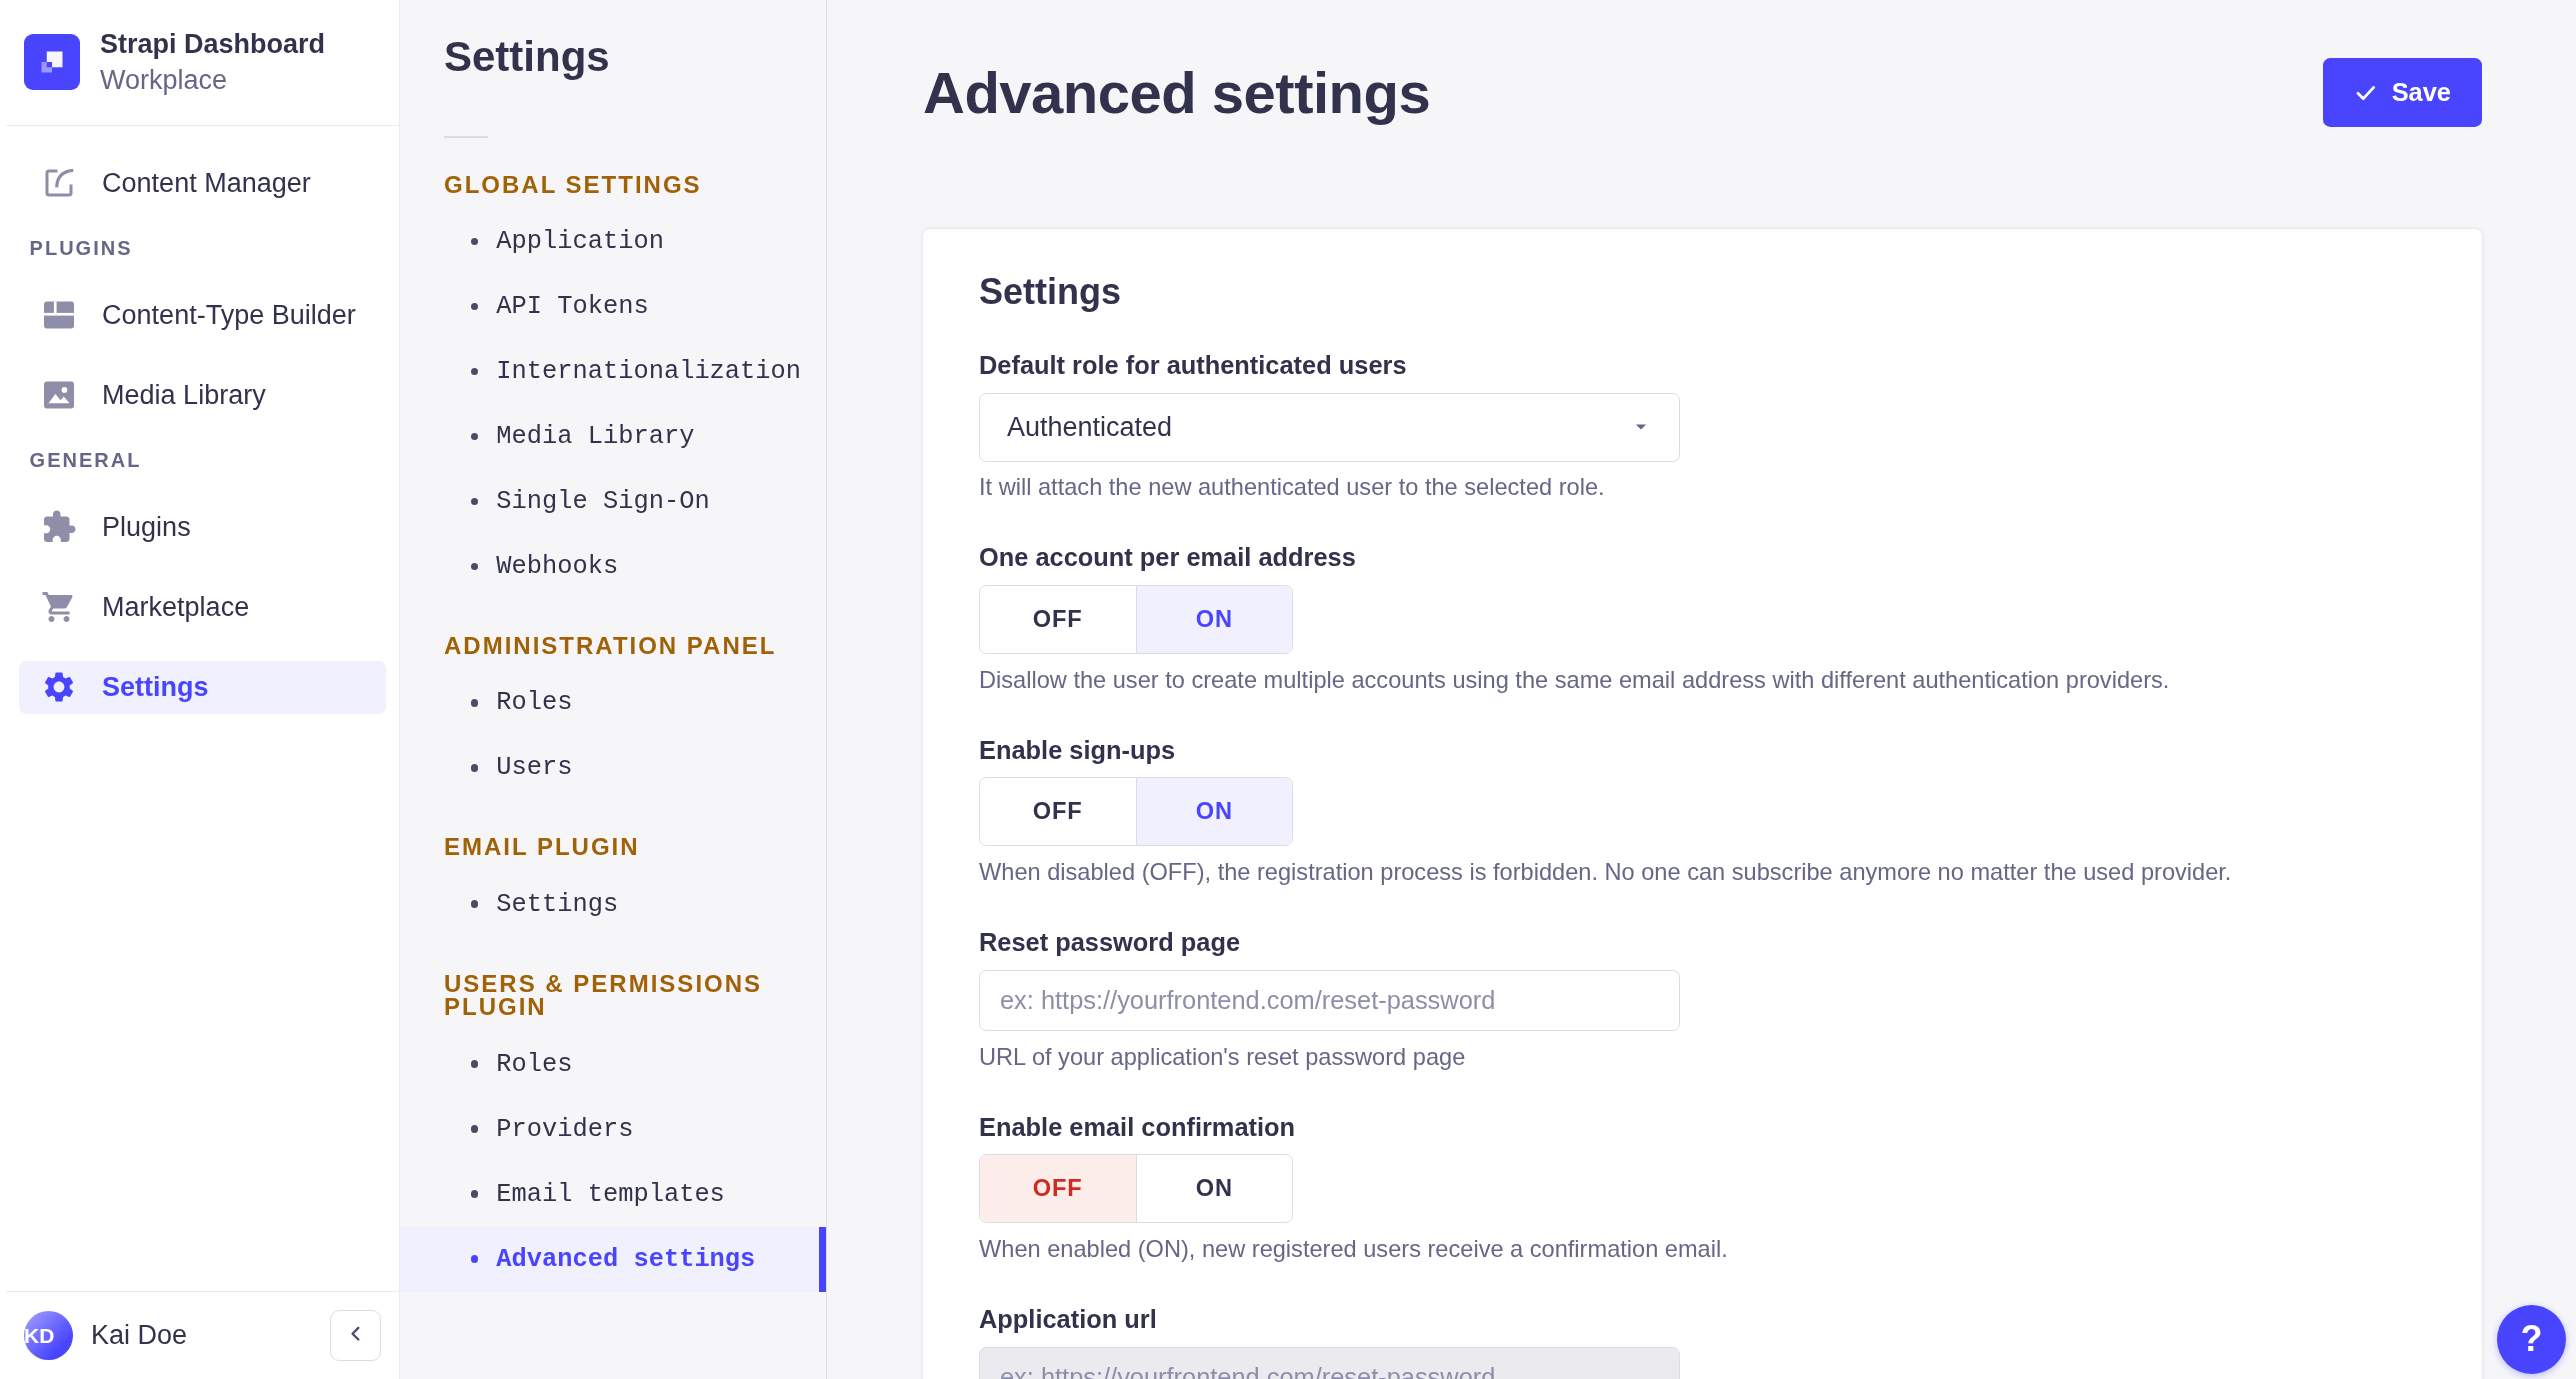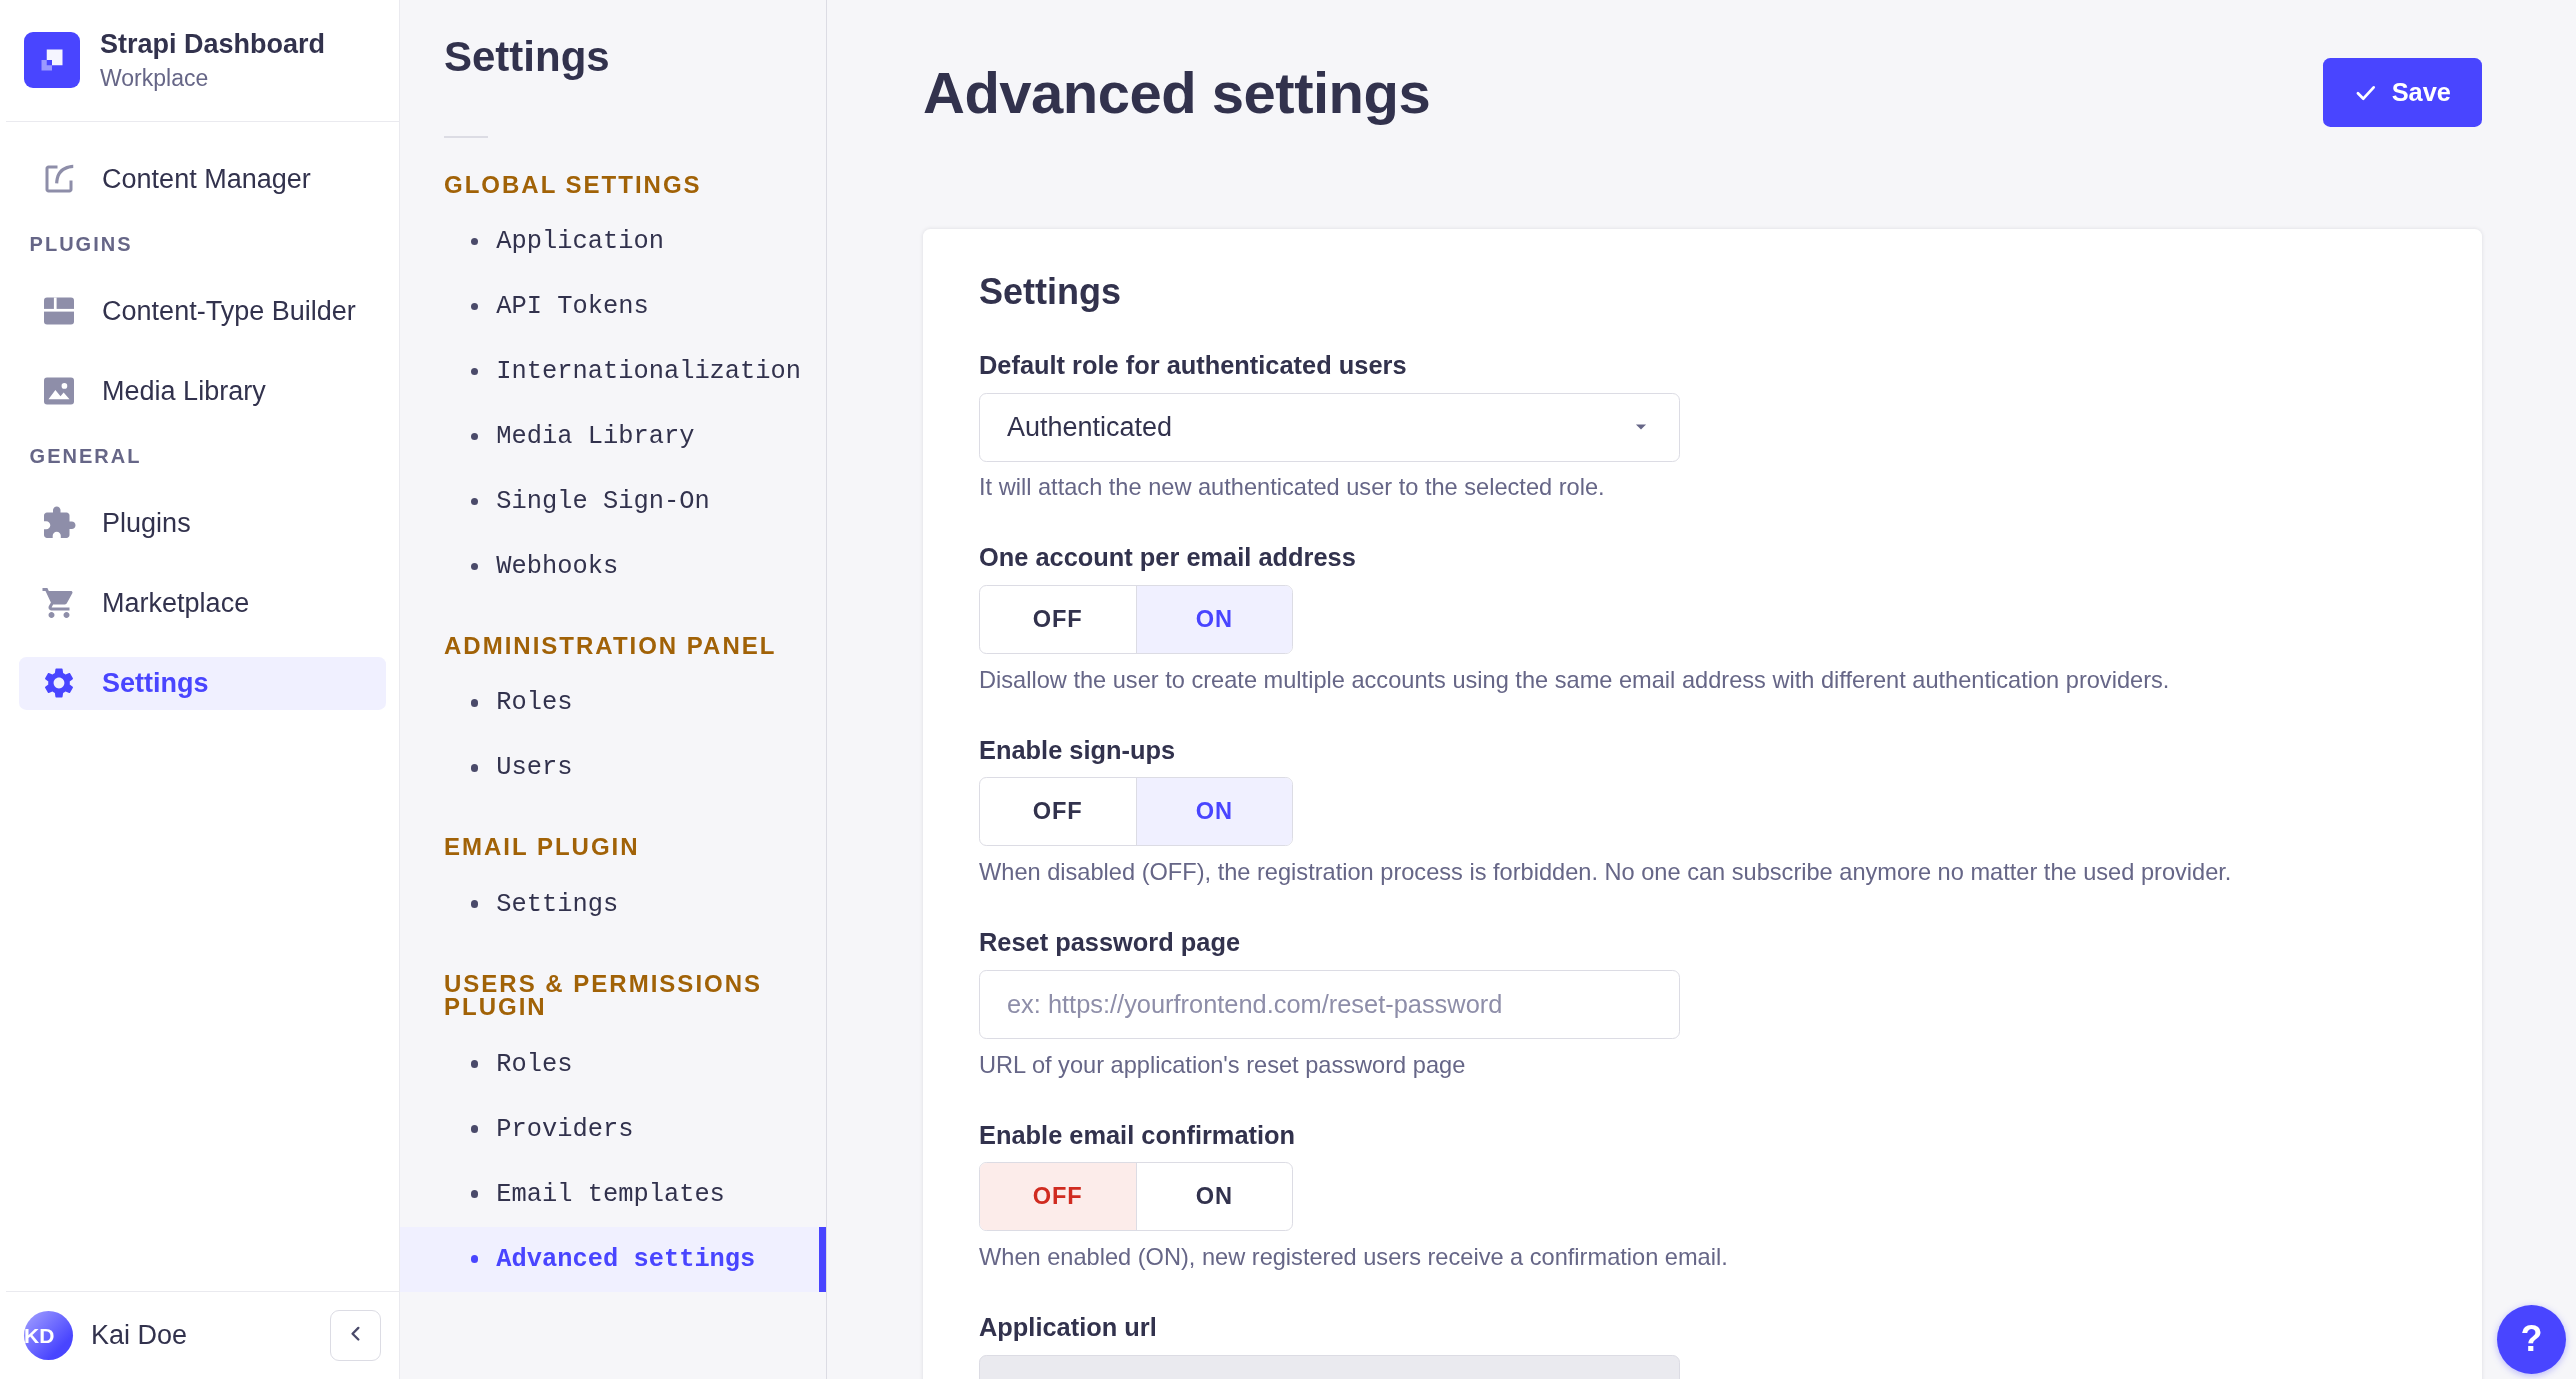--- a/index.html
+++ b/index.html
@@ -19,21 +19,21 @@
   .brand {
     display:flex; align-items:center; gap:20px;
     padding:29px 18px; border-bottom:0.9px solid #eaeaef; cursor:pointer;
   }
   .logo {
     width:56px; height:56px; min-width:56px; border-radius:9px;
     background:#4945ff; display:flex; align-items:center; justify-content:center;
   }
   .logo svg { width:42px; height:42px; }
   .brand-title { font-size:27px; font-weight:700; line-height:1.15; }
-  .brand-subtitle { font-size:23px; color:#666687; margin-top:4.5px; }
+  .brand-subtitle { font-size:27px; color:#666687; margin-top:4.5px; }
 
   .side-nav { padding-top:31px; flex:1; }
   .nav-item {
     display:flex; align-items:center; gap:25.4px; height:53px;
     padding:0 22px; margin:0 12.7px 27px; border-radius:7.3px;
     font-size:27px; color:#32324d; cursor:pointer;
   }
   .nav-item .icon { width:36px; height:36px; color:#8e8ea9; display:flex; }
   .icon svg, .glyph svg { width:100%; height:100%; }
   .nav-item.active { background:#f0f0ff; color:#4945ff; font-weight:600; }
@@ -113,22 +113,22 @@
   .field-hint { font-size:23.6px; color:#666687; margin-top:12.7px; }
 
   .select {
     width:701px; height:69px; border:0.9px solid #dcdce4; border-radius:7.3px;
     background:#fff; display:flex; align-items:center; justify-content:space-between;
     padding:0 27px; font-size:27px; cursor:pointer;
   }
   .caret { width:22px; height:22px; color:#666687; display:flex; }
 
   .text-input {
-    width:701px; height:69px; border:0.9px solid #dcdce4; border-radius:7.3px;
-    background:#fff; padding:0 27px; font-size:25.4px;
+    width:701px; height:61px; border:0.9px solid #dcdce4; border-radius:7.3px;
+    background:#fff; padding:0 20px; font-size:25.4px;
     font-family:inherit; color:#32324d; outline:none;
   }
   .text-input::placeholder { color:#8e8ea9; opacity:1; }
   .text-input:disabled { background:#eaeaef; }
 
   .toggle {
     display:flex; width:314px; height:69px;
     border:0.9px solid #dcdce4; border-radius:7.3px; overflow:hidden; background:#fff;
   }
   .toggle-half {

